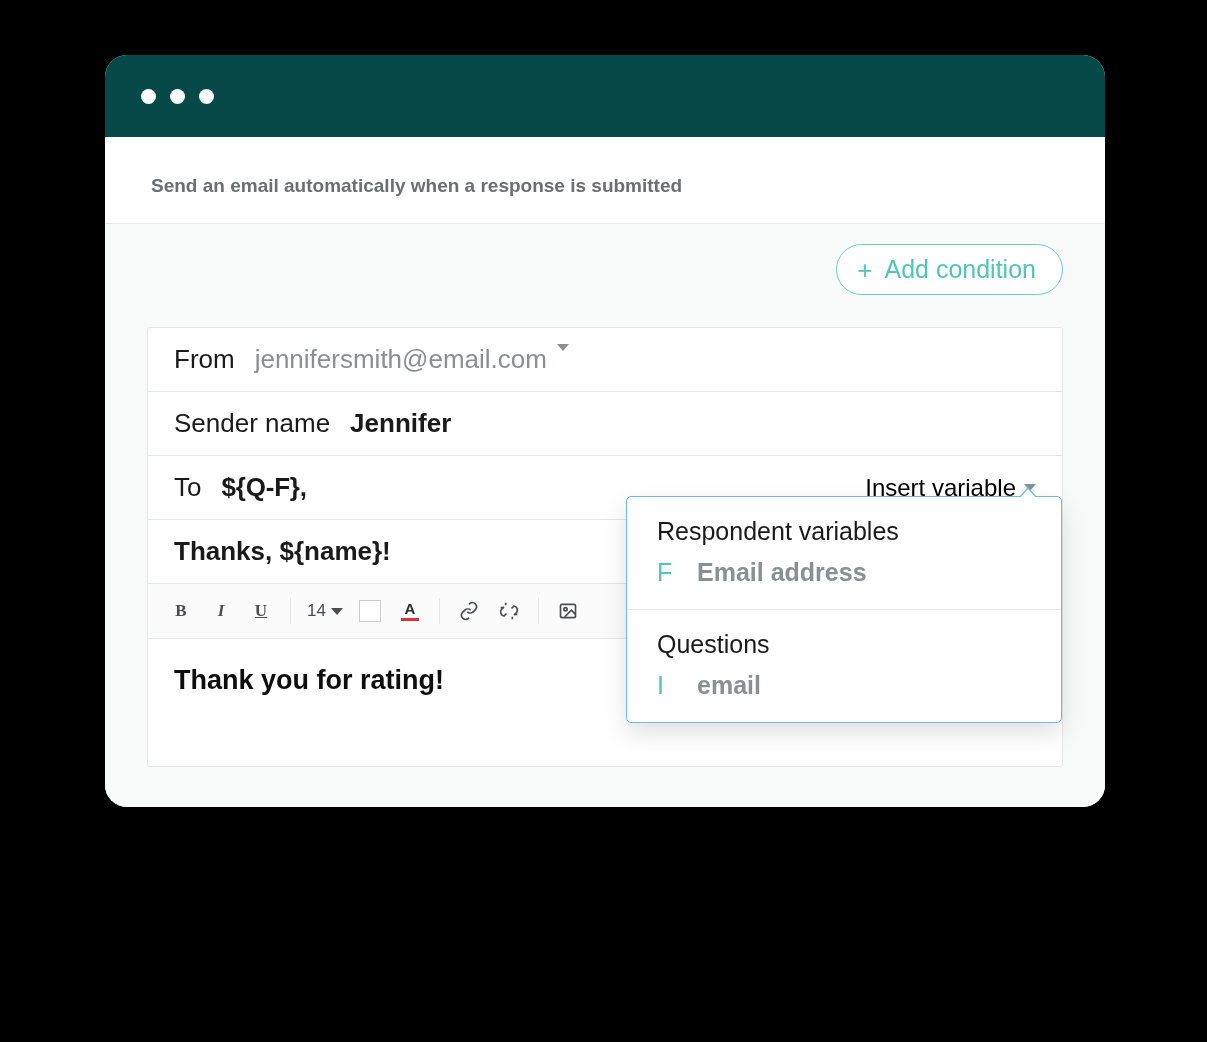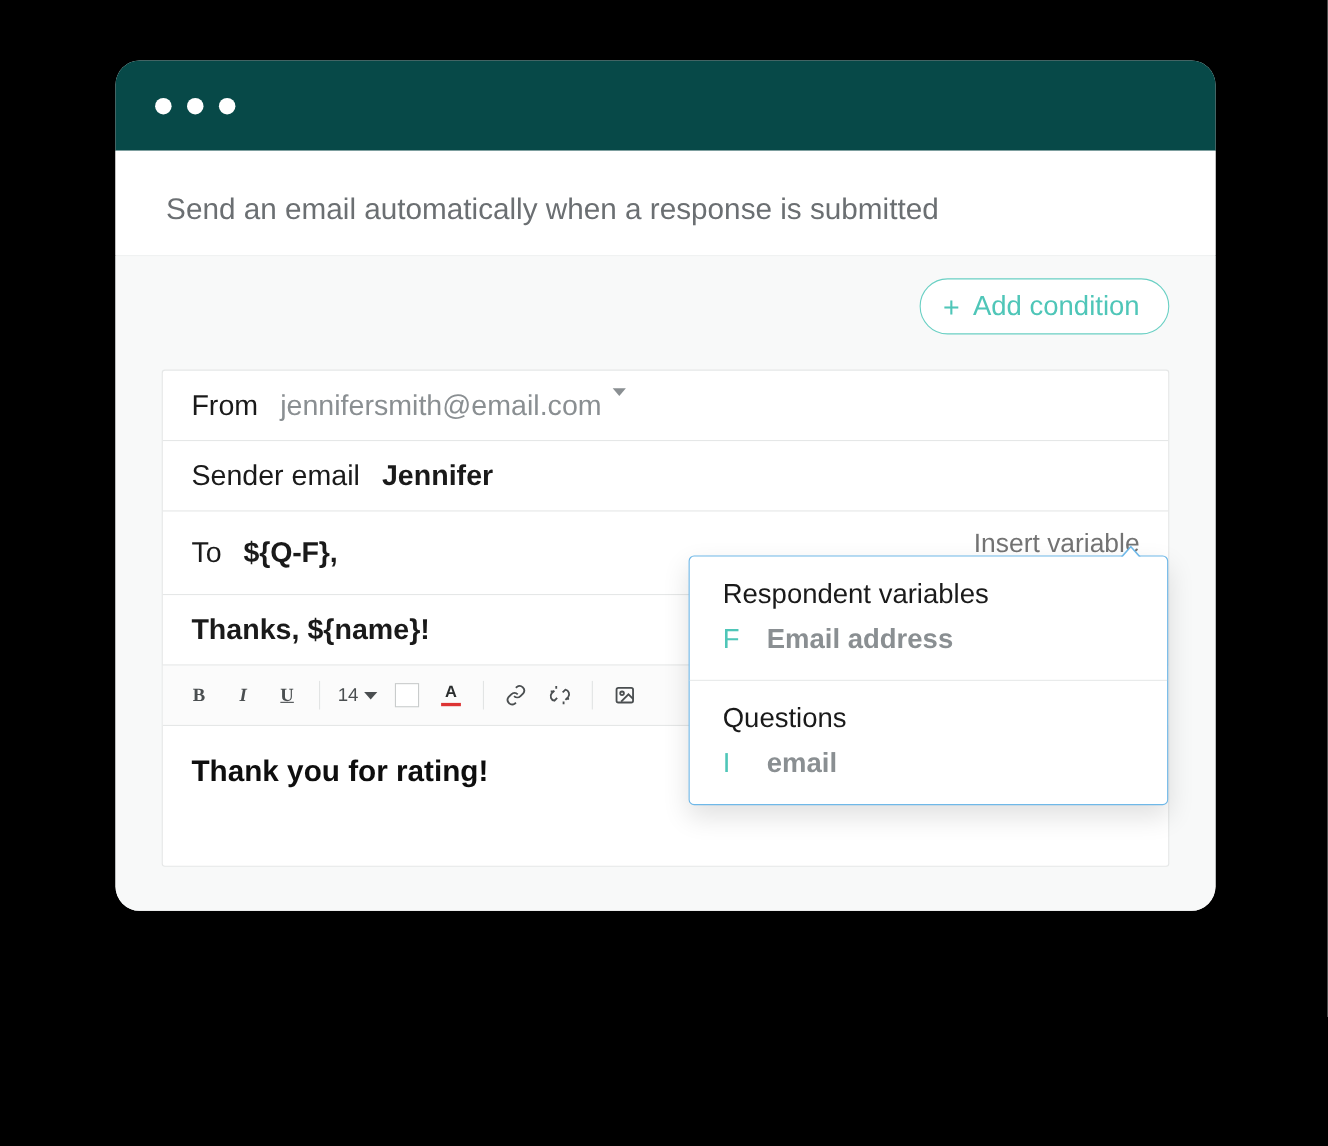--- a/index.html
+++ b/index.html
@@ -35,23 +35,23 @@
     background: #fff;
   }
   .header h1 {
     font-size: 32px;
     font-weight: 700;
     color: #0a0a0a;
     letter-spacing: -0.3px;
   }
   .header p {
     margin-top: 8px;
-    font-size: 27px;
+    font-size: 19px;
     color: #6b6f72;
-    font-weight: 400;
+    font-weight: 700;
   }
   .body-area {
     background: #f8f9f9;
     border-top: 1px solid #e8eaea;
     padding: 20px 42px 40px 42px;
     border-radius: 0 0 22px 22px;
     position: relative;
   }
   .cond-row {
     display: flex;
@@ -92,27 +92,26 @@
     position: relative;
   }
   .form-row:last-of-type { border-bottom: none; }
   .row-label { color: #1a1a1a; font-weight: 400; }
   .row-value { color: #1a1a1a; font-weight: 700; }
   .row-muted { color: #8a8f92; font-weight: 400; display:inline-flex; gap:10px;}
   .to-row { justify-content: flex-start; }
   .to-row .row-value { font-weight: 600; letter-spacing: -0.2px; }
   .insert-var {
     margin-left: auto;
-    color: #737373;
+    color: #000000;
     font-size: 24px;
     display: inline-flex;
     align-items: center;
     gap: 8px;
     cursor: pointer;
-    flex-direction: column;
   }
   .caret {
     width: 0; height: 0;
     border-left: 6px solid transparent;
     border-right: 6px solid transparent;
     border-top: 7px solid #8a8f92;
     display:inline-block;
   }
   .subject-row { font-size: 26px; }
   .toolbar {
@@ -232,21 +231,21 @@
 
       <div class="form-row">
         <span class="row-label">From</span>
         <span class="row-muted">
           <span>jennifersmith@email.com</span>
           <span class="caret"></span>
         </span>
       </div>
 
       <div class="form-row">
-        <span class="row-label">Sender email</span>
+        <span class="row-label">Sender name</span>
         <span class="row-value">Jennifer</span>
       </div>
 
       <div class="form-row to-row">
         <span class="row-label">To</span>
         <span class="row-value">${Q-F},</span>
         <span class="insert-var">
           <span>Insert variable</span>
           <span class="caret"></span>
         </span>

